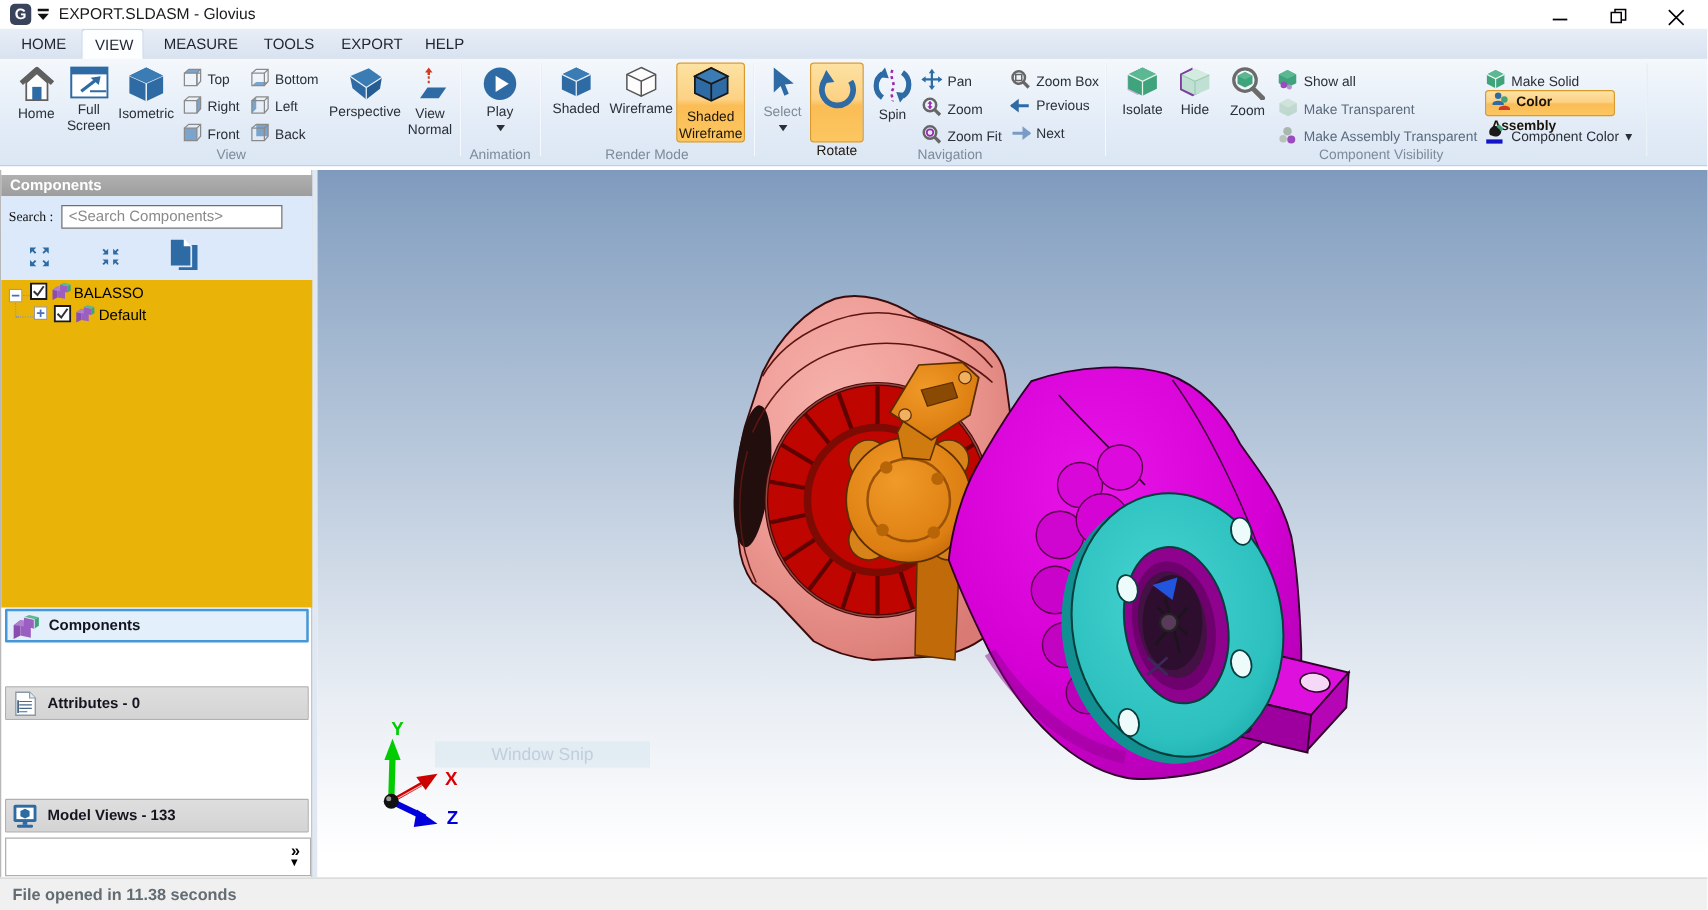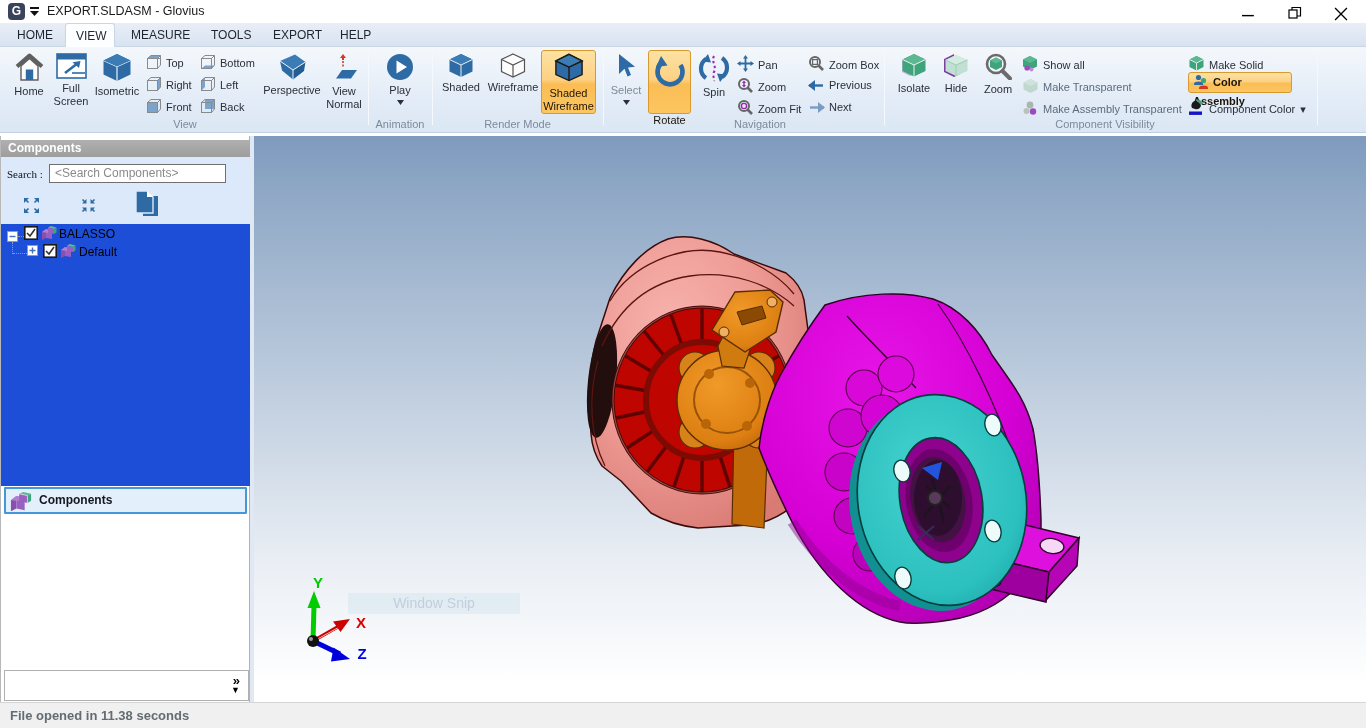--- a/index.html
+++ b/index.html
@@ -20,21 +20,21 @@
 .bigbtn svg { display:block; margin:0 auto 3px; }
 .smallrow { position:absolute; height:16px; font-size:11px; color:#2a2f38; line-height:16px; white-space:nowrap; }
 .smallrow svg { vertical-align:-3px; margin-right:4px; }
 .orangebtn { position:absolute; background:linear-gradient(#fde2a2,#fcd184 46%,#fbbd55 54%,#fcc660); border:1px solid #d89a2e; border-radius:3px; text-align:center; font-size:11px; color:#1d1408; line-height:13px; }
 #leftpanel { position:absolute; left:0; top:136px; width:250px; height:566px; background:#fff; border-right:1px solid #aab4bf; border-left:1px solid #b8b8b8; }
 #comp-header { position:absolute; left:0; top:4px; width:249px; height:17px; background:linear-gradient(#b0b0b0,#9d9d9d); color:#fff; font-weight:bold; font-size:12px; line-height:17px; padding-left:7px; }
 #search-area { position:absolute; left:0; top:21px; width:249px; height:67px; background:#dce9fa; }
 #search-area label { position:absolute; left:6px; top:11px; font-size:11px; color:#111;font-family:Liberation Serif, serif; }
 #search-box { position:absolute; left:48px; top:7px; width:177px; height:19px; background:#fff; border:1px solid #707070; font-size:12px; color:#8a8a8a; line-height:17px; padding-left:5px; }
 #treebar { position:absolute; left:0; top:51px; width:249px; height:37px; background:#dce9fa; }
-#tree { position:absolute; left:0; top:88px; width:249px; height:262px; background:#1d4ed8; }
+#tree { position:absolute; left:0; top:88px; width:249px; height:262px; background:#eab308; }
 .titem { position:absolute; left:3px; width:243px; height:27px; background:linear-gradient(#dedede,#d4d4d4); border:1px solid #b0b0b0; border-radius:1px; font-weight:bold; font-size:12px; color:#15151f; line-height:25px; }
 .titem .ticon { position:absolute; left:4px; top:2px; width:22px; height:22px; }
 .titem .tlabel { position:absolute; left:33px; top:0; }
 .titem.sel { background:#e3f0fb; border:2px solid #4597d8; line-height:23px; }
 #morebox { position:absolute; left:3px; top:534px; width:245px; height:31px; background:#fff; border:1px solid #b0b0b0; }
 #statusbar { position:absolute; left:0; top:702px; width:1366px; height:26px; background:#f0f0f0; border-top:1px solid #d5d5d5; color:#636c72; font-weight:bold; font-size:13px; line-height:25px; padding-left:10px; }
 #viewport { position:absolute; left:254px; top:136px; width:1116px; height:566px; background:linear-gradient(#7e9abd,#8fa8c6 10%,#e9eef4 75%,#ffffff 97%); }
 #viewport svg { position:absolute; left:0; top:0; }
 </style>
 </head>
@@ -399,20 +399,39 @@
         <path d="M1 9 L7 4.5 V18 L1 21 Z" fill="#8a4fae"></path>
         <path d="M7 4.5 L16 6.5 V20 L7 18 Z" fill="#9a5fc0"></path>
         <path d="M1 9 L7 4.5 L16 6.5 L10 10 Z" fill="#b07fd0"></path>
         <path d="M10 2 L19 4 L19 12 L10 10 Z" fill="#9a5fc0"></path>
         <path d="M10 2 L14.5 0 L23 2 L19 4 Z" fill="#5cb893"></path>
         <path d="M19 4 L23 2 V9.5 L19 12 Z" fill="#3fa37c"></path>
         <path d="M10 2 L19 4 M19 12 V4" stroke="#e8e0f0" stroke-width="0.8" fill="none"></path>
       </svg>
     <div class="tlabel">Components</div>
   </div>
+  <div class="titem" style="top:413px">
+    <svg class="ticon" viewBox="0 0 24 22">
+        <path d="M4 1 H16 L21 6 V21 H4 Z" fill="#fff" stroke="#8a99a8" stroke-width="1.2"></path>
+        <path d="M16 1 V6 H21" fill="#e8eef4" stroke="#8a99a8" stroke-width="1"></path>
+        <path d="M7 9 H18 M7 12 H18 M7 15 H18 M7 18 H14" stroke="#49688a" stroke-width="1"></path>
+        <path d="M6 8 V19" stroke="#49688a" stroke-width="1.6"></path>
+      </svg>
+    <div class="tlabel">Attributes - 0</div>
+  </div>
+  <div class="titem" style="top:503px">
+    <svg class="ticon" viewBox="0 0 24 22">
+        <rect x="2" y="1" width="20" height="15" rx="1.5" fill="#2e6ba5"></rect>
+        <rect x="4.5" y="3.5" width="15" height="10" fill="#fff"></rect>
+        <path d="M12 4.5 L16 6.5 L16 11 L12 13 L8 11 L8 6.5 Z" fill="#2e6ba5"></path>
+        <rect x="10" y="16" width="4" height="2.5" fill="#2e6ba5"></rect>
+        <rect x="5" y="18.5" width="14" height="2.5" rx="1" fill="#2e6ba5"></rect>
+      </svg>
+    <div class="tlabel">Model Views - 133</div>
+  </div>
   <div id="morebox">
       <div style="position:absolute;right:8px;top:2px;font-weight:bold;font-size:13px">»</div>
       <div style="position:absolute;right:8px;top:14px;font-size:9px">▼</div>
     </div>
 </div>
 <div style="position:absolute;left:250px;top:136px;width:4px;height:566px;background:#dfe8f3"></div>
 <div id="viewport">
   <svg width="1112" height="566" viewBox="4 0 1112 566">
     <defs>
       <radialGradient id="pinkg" cx="0.38" cy="0.32" r="0.75">

